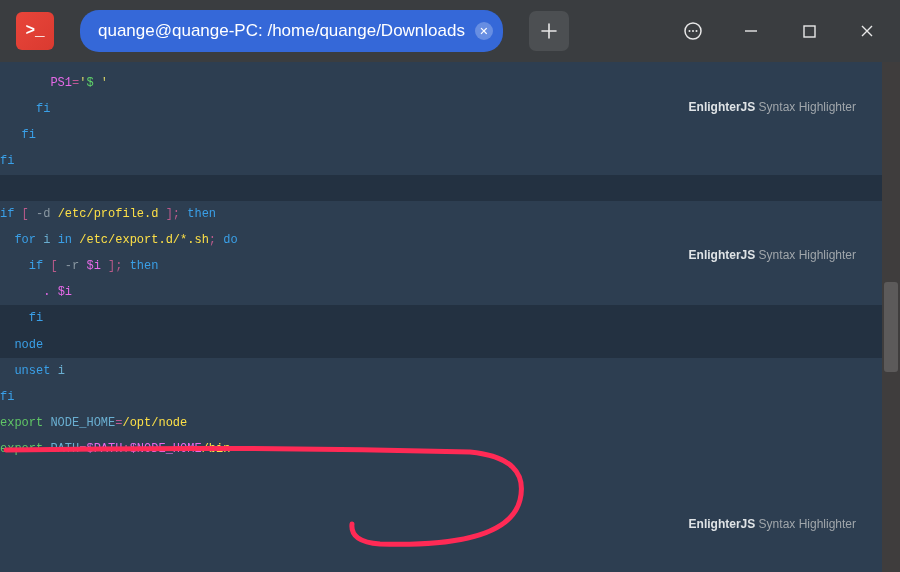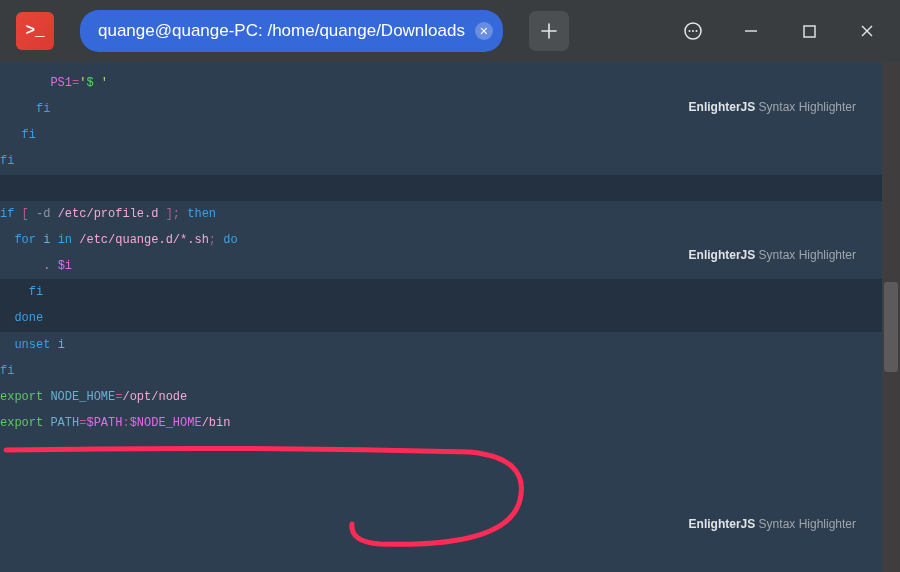--- a/index.html
+++ b/index.html
@@ -113,21 +113,21 @@
   .dot { color: #e66ae8; }    
   .ps1 { color: #e66ae8; }    
   .dollar { color: #60d66a; }
   .green { color: #60c666; }  
   .pipe { color: #c05895; }
   .flag { color: #d6d6d6; }
   .num { color: #c05895; }
   .amp { color: #c05895; }
   .ident { color: #6aaed0; }  
   .eq { color: #c05895; }
-  .path { color: #f9a8d4; }
+  .path { color: #fde047; }
   .strq { color: #d8d368; }
   .muted { color: #8a98a2; }
   
   .scrollbar {
     position: absolute;
     right: 0;
     top: 62px;
     width: 18px;
     height: 510px;
     background: #3f3d3d;
@@ -194,27 +194,28 @@
   <div class="line">     <span class="kw">fi</span></div>
 
   <div class="attrib" style="top:38px"><span class="strong">EnlighterJS</span><span> Syntax Highlighter</span></div>
 
   <div class="line">   <span class="kw">fi</span></div>
   <div class="line"><span class="kw">fi</span></div>
 
   <div class="line darkband">&nbsp;</div>
 
   <div class="line"><span class="kw">if</span> <span class="br">[</span> <span class="muted">-d</span> <span class="path">/etc/profile.d</span> <span class="br">]</span><span class="br">;</span> <span class="kw">then</span></div>
-  <div class="line">  <span class="kw">for</span> <span class="ident">i</span> <span class="kw">in</span> <span class="path">/etc/quange.d/*.sh</span><span class="br">;</span> <span class="kw">do</span></div>
+  <div class="line">  <span class="kw">for</span> <span class="ident">i</span> <span class="kw">in</span> <span class="path">/etc/export.d/*.sh</span><span class="br">;</span> <span class="kw">do</span></div>
 
   <div class="attrib" style="top:186px"><span class="strong">EnlighterJS</span><span> Syntax Highlighter</span></div>
 
+  <div class="line">    <span class="kw">if</span> <span class="br">[</span> <span class="muted">-r</span> <span class="var">$i</span> <span class="br">]</span><span class="br">;</span> <span class="kw">then</span></div>
   <div class="line">      <span class="dot">.</span> <span class="var">$i</span></div>
   <div class="line darkband">    <span class="kw">fi</span></div>
-  <div class="line darkband">  <span class="kw">done</span></div>
+  <div class="line darkband">  <span class="kw">node</span></div>
   <div class="line">  <span class="kw">unset</span> <span class="ident">i</span></div>
   <div class="line"><span class="kw">fi</span></div>
 
   <div class="line"><span class="green">export</span> <span class="ident">NODE_HOME</span><span class="eq">=</span><span class="path">/opt/node</span></div>
   <div class="line"><span class="green">export</span> <span class="ident">PATH</span><span class="eq">=</span><span class="var">$PATH</span><span class="eq">:</span><span class="var">$NODE_HOME</span><span class="path">/bin</span></div>
 
   <div class="attrib" style="top:455px"><span class="strong">EnlighterJS</span><span> Syntax Highlighter</span></div>
 
 </div>
 

